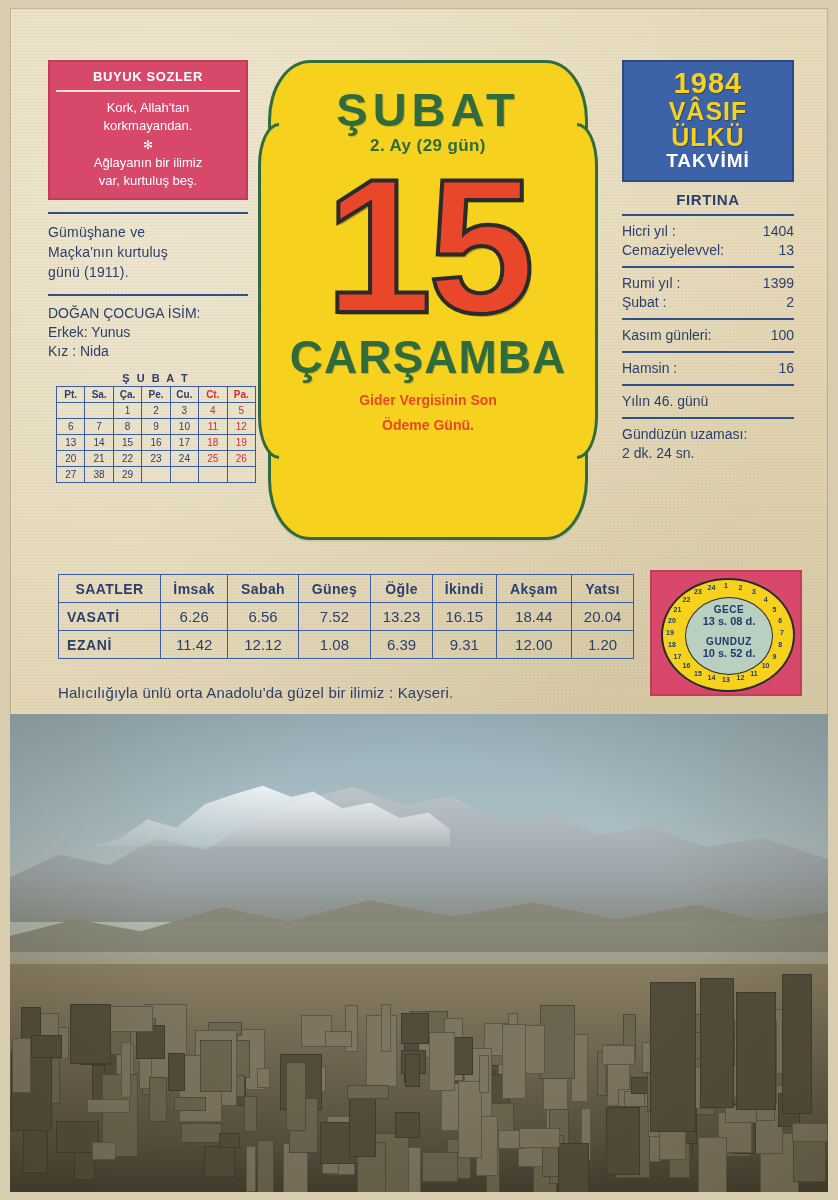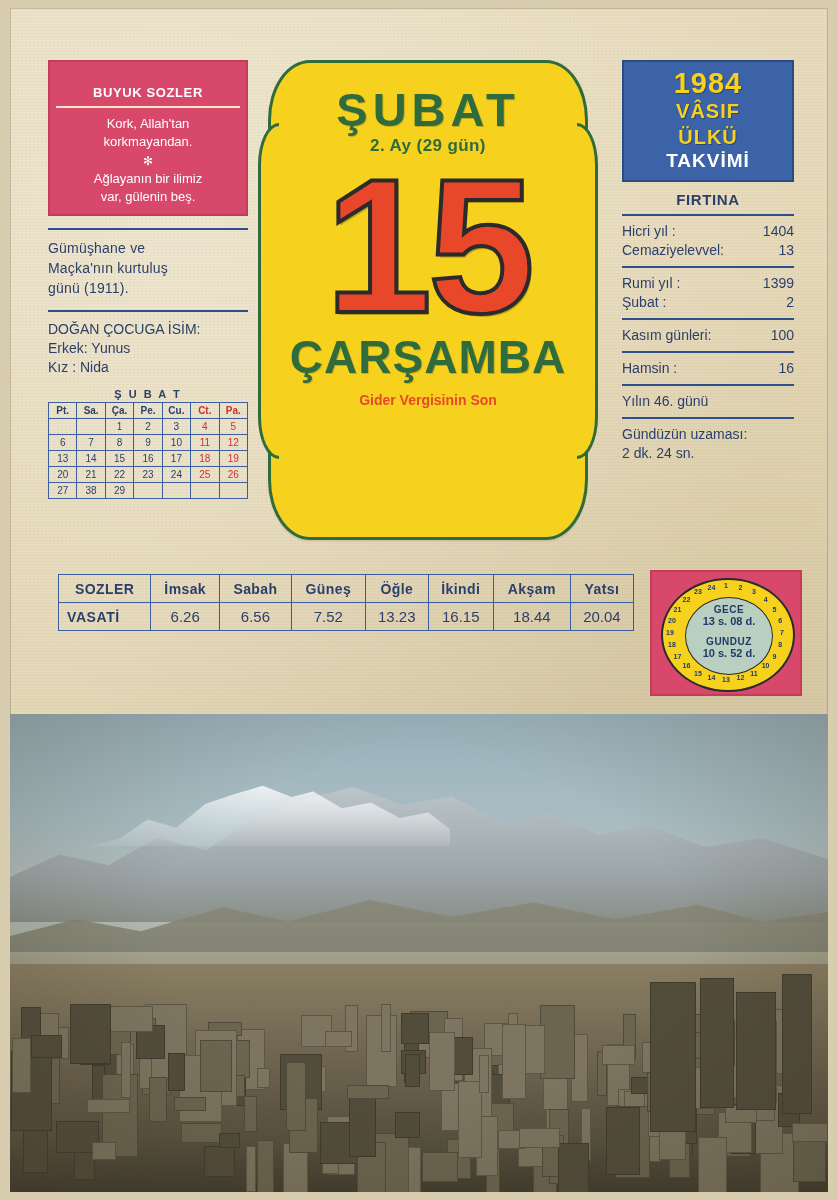--- a/index.html
+++ b/index.html
@@ -33,21 +33,21 @@
   .top{
     position:absolute;left:0;top:0;width:818px;height:706px;
   }
   
   .left{
     position:absolute;left:38px;top:52px;width:200px;
   }
   .sozler-box{
     background:#d8486a;
     border:2px solid #c33c5c;
-    padding:16px 0 8px 0;
+    padding:0 0 8px 0;
     width:200px;
     box-sizing:border-box;
     text-align:center;
   }
   .sozler-title{
     color:#fff;font-weight:bold;font-size:13px;letter-spacing:.6px;
     padding:7px 0 6px 0;
   }
   .sozler-rule{height:2px;background:#f3e7c8;margin:0 6px 7px 6px;}
   .sozler-body{
@@ -57,21 +57,21 @@
   .hr{height:2px;background:#2f4f8a;margin:12px 0 8px 0;}
   .left-note{
     color:#2b3f6b;font-size:14px;line-height:20px;letter-spacing:.2px;
   }
   .left-sub{
     color:#2b3f6b;font-size:14px;line-height:19px;
   }
   
   .mini{
     margin-top:8px;width:200px;border:1px solid #3b5ea0;border-collapse:collapse;
-    font-size:10px;color:#2b3f6b;background:rgba(255,255,255,.08);
+    font-size:10px;color:#2b3f6b;background:rgba(255,255,255,.08);margin-left:8px;
   }
   .mini caption{
     font-size:11px;letter-spacing:2px;color:#2b3f6b;padding:3px 0 2px;font-weight:bold;
   }
   .mini th,.mini td{
     border:1px solid #3b5ea0;width:14.2%;height:15px;text-align:center;padding:0;
     font-weight:normal;
   }
   .mini th{font-weight:bold;font-size:10px;}
   .mini td.red, .mini th.red{color:#cf3030;}
@@ -122,21 +122,21 @@
     position:absolute;left:612px;top:52px;width:172px;
   }
   .year-box{
     background:#3c63a8;border:2px solid #2b4b85;padding:6px 8px 8px 8px;text-align:center;
   }
   .year{
     color:#f6d11e;font-size:29px;font-weight:bold;letter-spacing:1px;line-height:30px;
     text-shadow:1px 1px 0 rgba(0,0,0,.3);
   }
   .brand{
-    color:#f6d11e;font-size:20px;font-weight:bold;line-height:26px;letter-spacing:1px;
+    color:#f6d11e;font-size:25px;font-weight:bold;line-height:26px;letter-spacing:1px;
     text-shadow:1px 1px 0 rgba(0,0,0,.3);
   }
   .brand2{
     color:#fff;font-size:19px;font-weight:bold;line-height:22px;letter-spacing:1px;
   }
   .firtina{
     text-align:center;color:#2b3f6b;font-size:15px;font-weight:bold;letter-spacing:.6px;
     margin:9px 0 4px 0;
   }
   .rrule{height:2px;background:#2f4f8a;margin:6px 0;}
@@ -241,21 +241,21 @@
     <div class="top">
 
       <div class="left">
         <div class="sozler-box">
           <div class="sozler-title">BUYUK SOZLER</div>
           <div class="sozler-rule"></div>
           <div class="sozler-body">Kork,     Allah'tan</div>
           <div class="sozler-body">korkmayandan.</div>
           <div class="sozler-star">✻</div>
           <div class="sozler-body">Ağlayanın bir ilimiz</div>
-          <div class="sozler-body">var,  gülenin  beş.</div>
+          <div class="sozler-body">var,  kurtuluş  beş.</div>
         </div>
 
         <div class="hr"></div>
         <div class="left-note">Gümüşhane  ve</div>
         <div class="left-note">Maçka'nın  kurtuluş</div>
         <div class="left-note">günü (1911).</div>
 
         <div class="hr"></div>
         <div class="left-sub">DOĞAN  ÇOCUGA  İSİM:</div>
         <div class="left-sub">
@@ -332,20 +332,21 @@
       </div>
 
       <div class="center">
         <div class="blob"></div>
         <div class="c-inner">
           <div class="month">ŞUBAT</div>
           <div class="month-sub">2. Ay (29 gün)</div>
           <div class="daynum">15</div>
           <div class="dayname">ÇARŞAMBA</div>
           <div class="note-red">Gider  Vergisinin  Son</div>
+          <div class="note-red">Ödeme Günü.</div>
         </div>
       </div>
 
       <div class="right">
         <div class="year-box">
           <div class="year">1984</div>
           <div class="brand">VÂSIF</div>
           <div class="brand">ÜLKÜ</div>
           <div class="brand2">TAKVİMİ</div>
         </div>
@@ -388,40 +389,50 @@
         <div class="rsingle">Yılın 46. günü</div>
         <div class="rrule"></div>
 
         <div class="rsingle">Gündüzün uzaması:</div>
         <div class="rsingle">2 dk. 24 sn.</div>
       </div>
 
       <table class="times">
         <thead>
           <tr>
-            <th>SOZLER</th>
+            <th>SAATLER</th>
             <th>İmsak</th>
             <th>Sabah</th>
             <th>Güneş</th>
             <th>Öğle</th>
             <th>İkindi</th>
             <th>Akşam</th>
             <th>Yatsı</th>
           </tr>
         </thead>
         <tbody>
           <tr>
             <td class="lbl">VASATİ</td>
             <td>6.26</td>
             <td>6.56</td>
             <td>7.52</td>
             <td>13.23</td>
             <td>16.15</td>
             <td>18.44</td>
             <td>20.04</td>
+          </tr>
+          <tr>
+            <td class="lbl">EZANİ</td>
+            <td>11.42</td>
+            <td>12.12</td>
+            <td>1.08</td>
+            <td>6.39</td>
+            <td>9.31</td>
+            <td>12.00</td>
+            <td>1.20</td>
           </tr>
         </tbody>
       </table>
 
       <div class="clock-box">
         <div class="dial">
           <div id="ticks">
               <div class="tick" style="left: 57px; top: 2px;">1</div>
               <div class="tick" style="left: 71.4939px; top: 3.60149px;">2</div>
               <div class="tick" style="left: 85px; top: 8.29681px;">3</div>
@@ -449,20 +460,21 @@
             </div>
           <div class="dial-inner">
             <div class="gece">GECE</div>
             <div class="gecev">13 s.  08 d.</div>
             <div class="gunduz">GUNDUZ</div>
             <div class="gunduzv">10 s.  52 d.</div>
           </div>
         </div>
       </div>
 
+      <div class="caption">Halıcılığıyla  ünlü  orta  Anadolu'da  güzel  bir  ilimiz :  Kayseri.</div>
     </div>
 
     <div class="photo">
       <div class="sky"></div>
       <div class="mtn-far"></div>
       <div class="snow"></div>
       <div class="mtn-mid"></div>
       <div class="cityhaze"></div>
       <div class="cityband">
         <div class="blocks" id="blocks">

